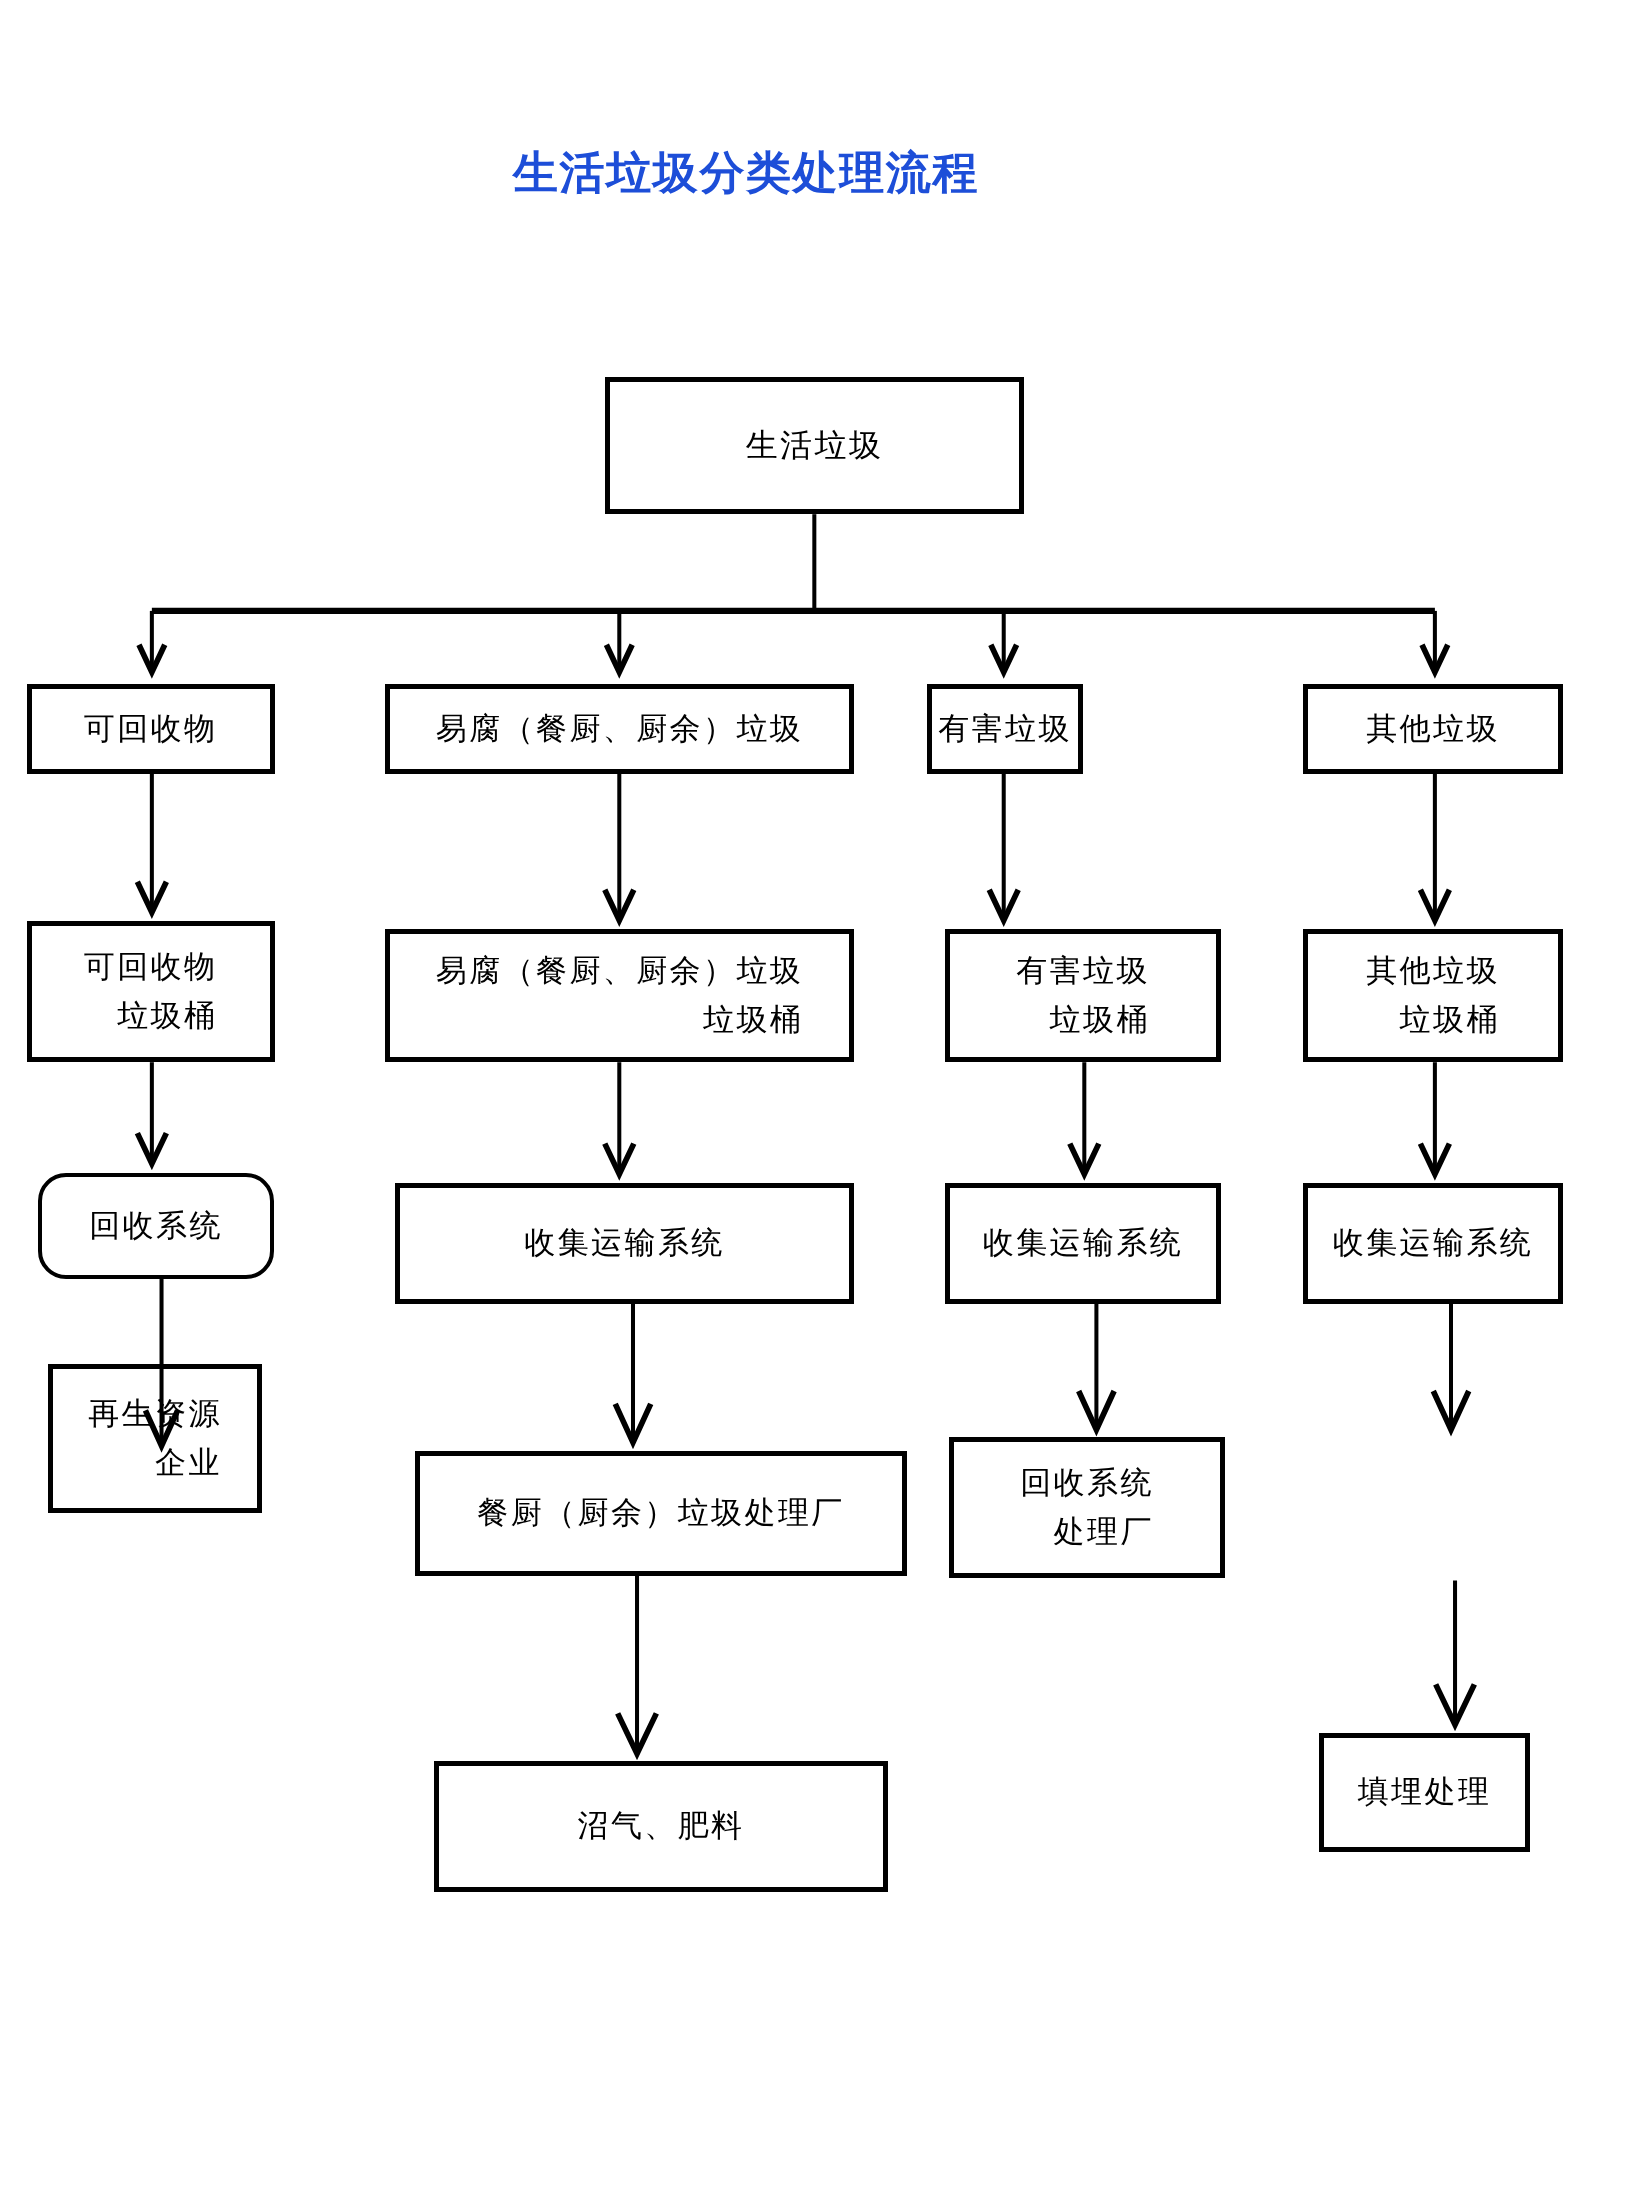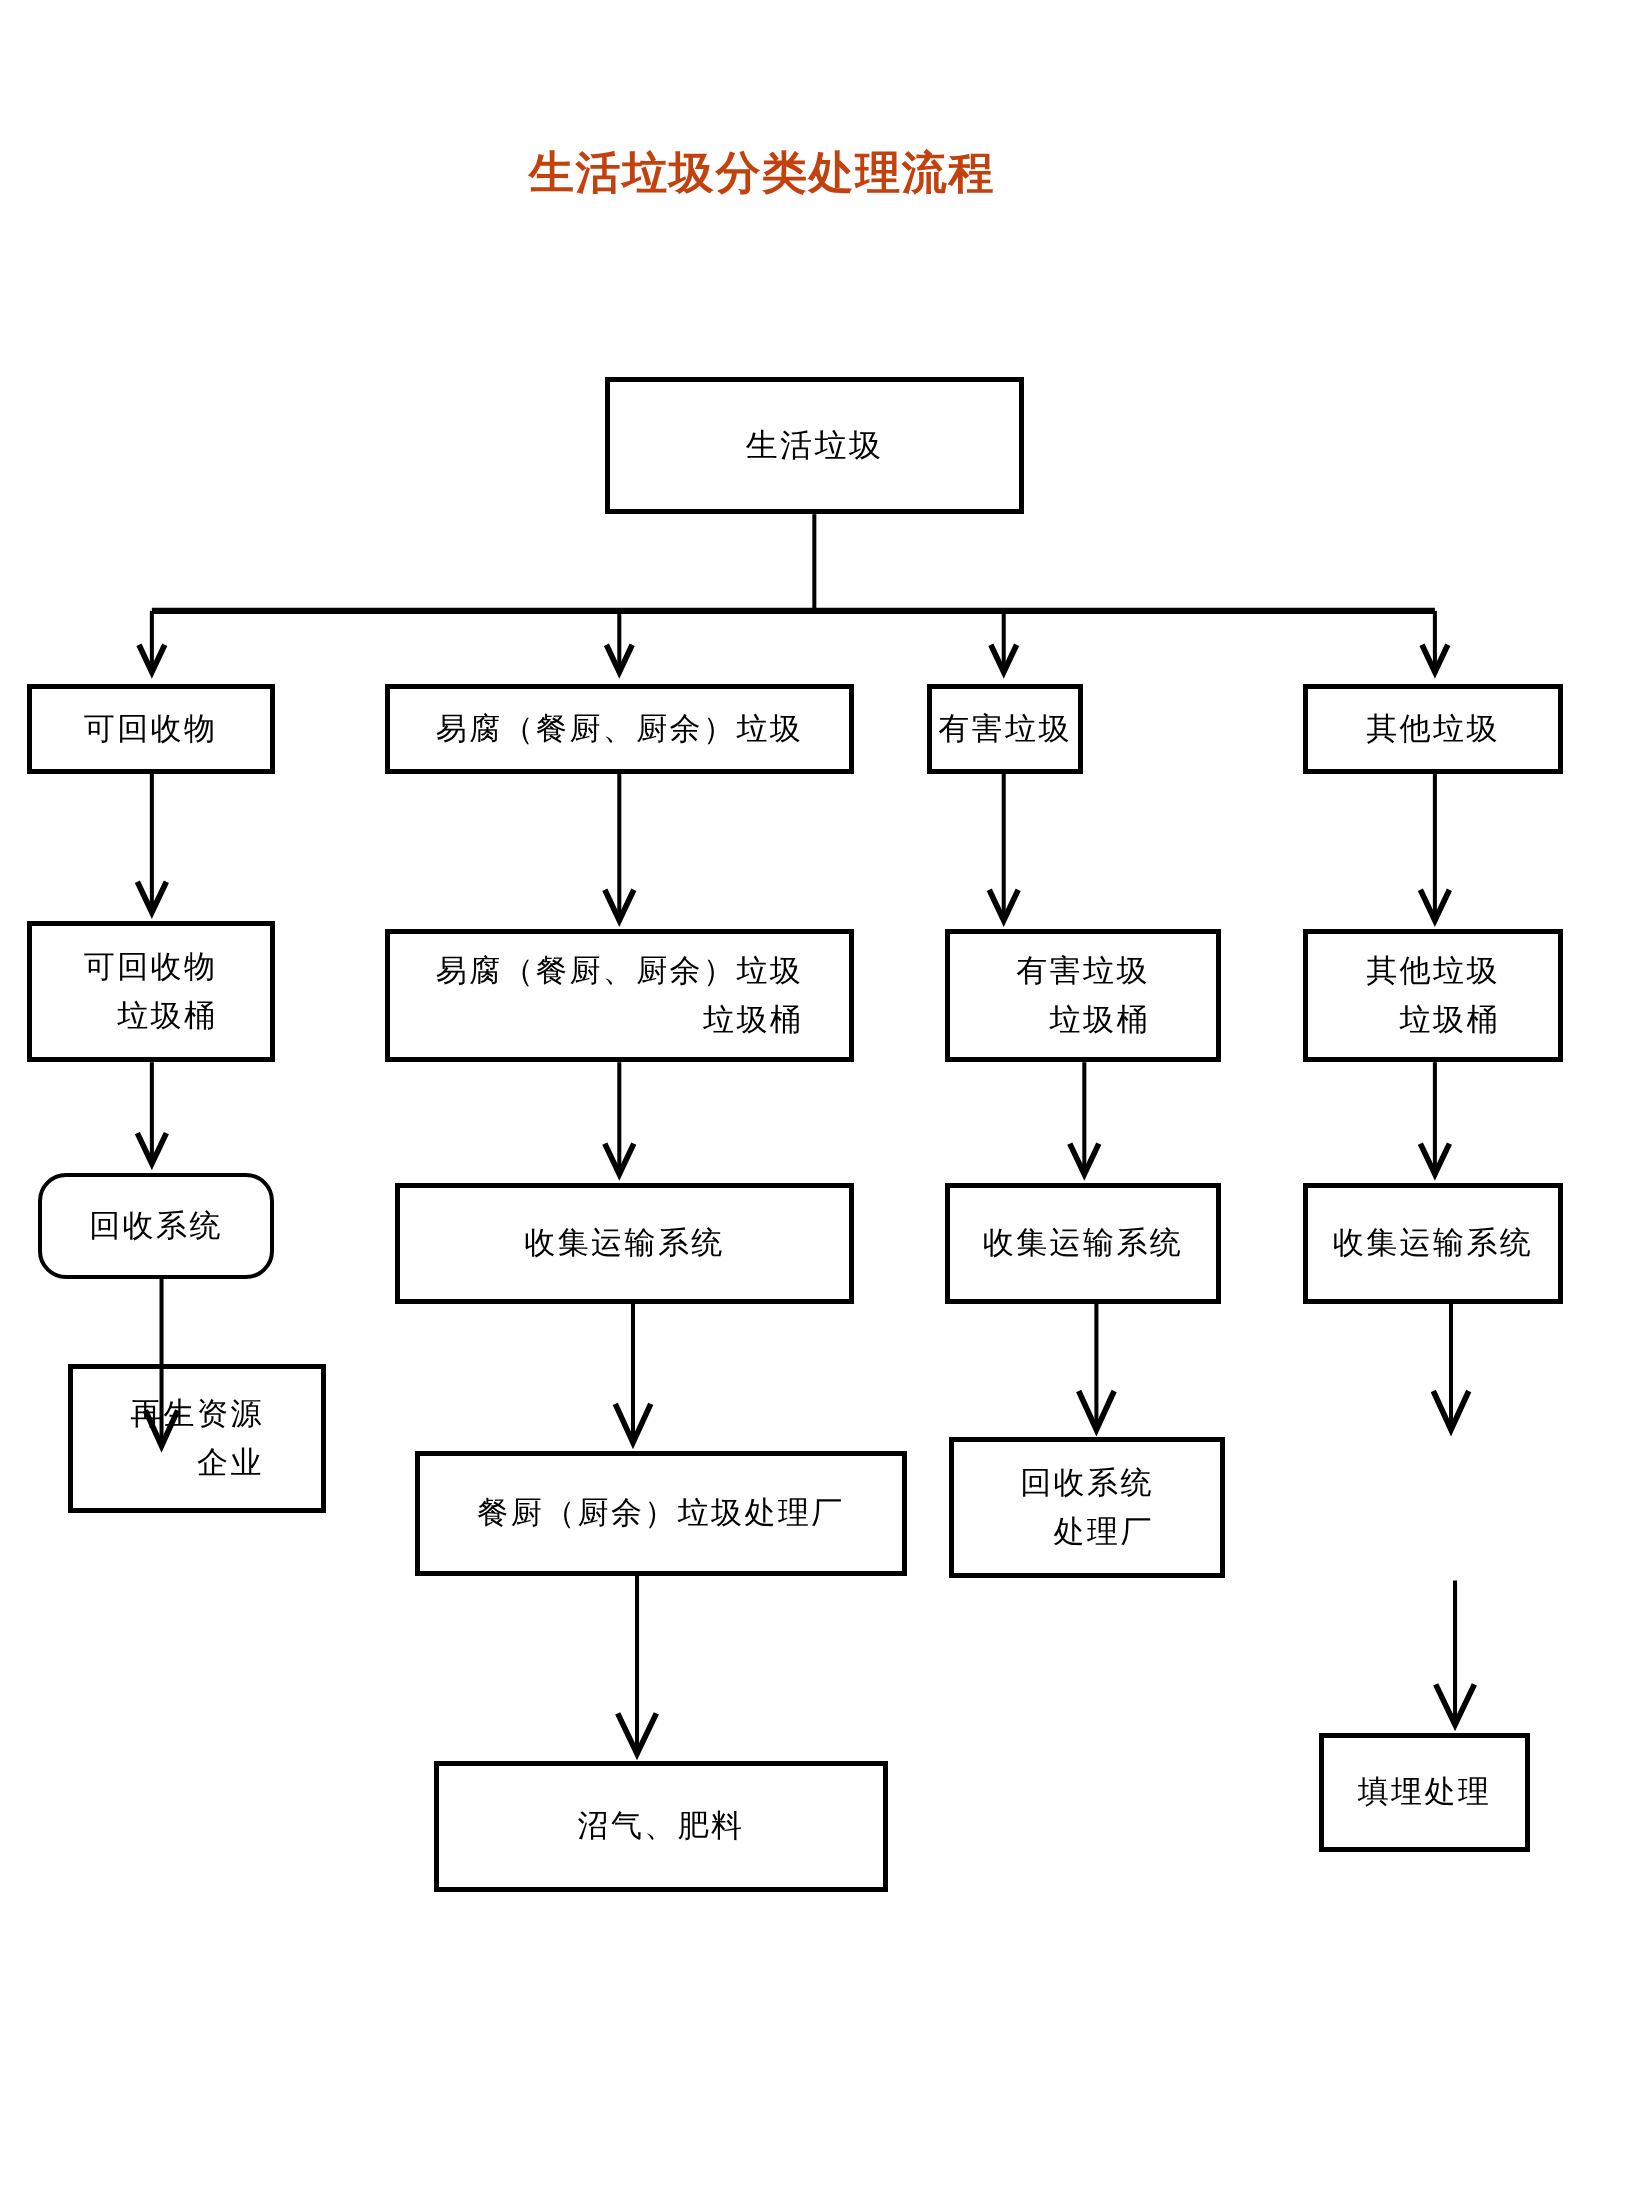--- a/index.html
+++ b/index.html
@@ -17,24 +17,23 @@
   }
   #chart-title {
     position: absolute;
     left: 0;
     top: 143px;
     width: 1492px;
     text-align: center;
     font-family: "Liberation Sans", "DejaVu Sans", sans-serif;
     font-size: 45px;
     font-weight: 700;
-    color: #c2410c;
+    color: #1d4ed8;
     letter-spacing: 1.6px;
     white-space: nowrap;
-    padding-left: 16px;
   }
   #edges {
     position: absolute;
     left: 0;
     top: 0;
     width: 1648px;
     height: 2205px;
     pointer-events: none;
   }
   .node {
@@ -170,21 +169,21 @@
   </div>
 
   <div class="node" style="left:945px; top:1183px; width:276px; height:121px;">
     <span class="node-label">收集运输系统</span>
   </div>
 
   <div class="node" style="left:1303px; top:1183px; width:260px; height:121px;">
     <span class="node-label">收集运输系统</span>
   </div>
 
-  <div class="node" style="left:48px; top:1364px; width:258px; height:149px;margin-left:20px;">
+  <div class="node" style="left:48px; top:1364px; width:214px; height:149px;">
     <span class="node-label">再生资源
 企业</span>
   </div>
 
   <div class="node" style="left:415px; top:1451px; width:492px; height:125px;">
     <span class="node-label">餐厨（厨余）垃圾处理厂</span>
   </div>
 
   <div class="node" style="left:949px; top:1437px; width:276px; height:141px;">
     <span class="node-label">回收系统

